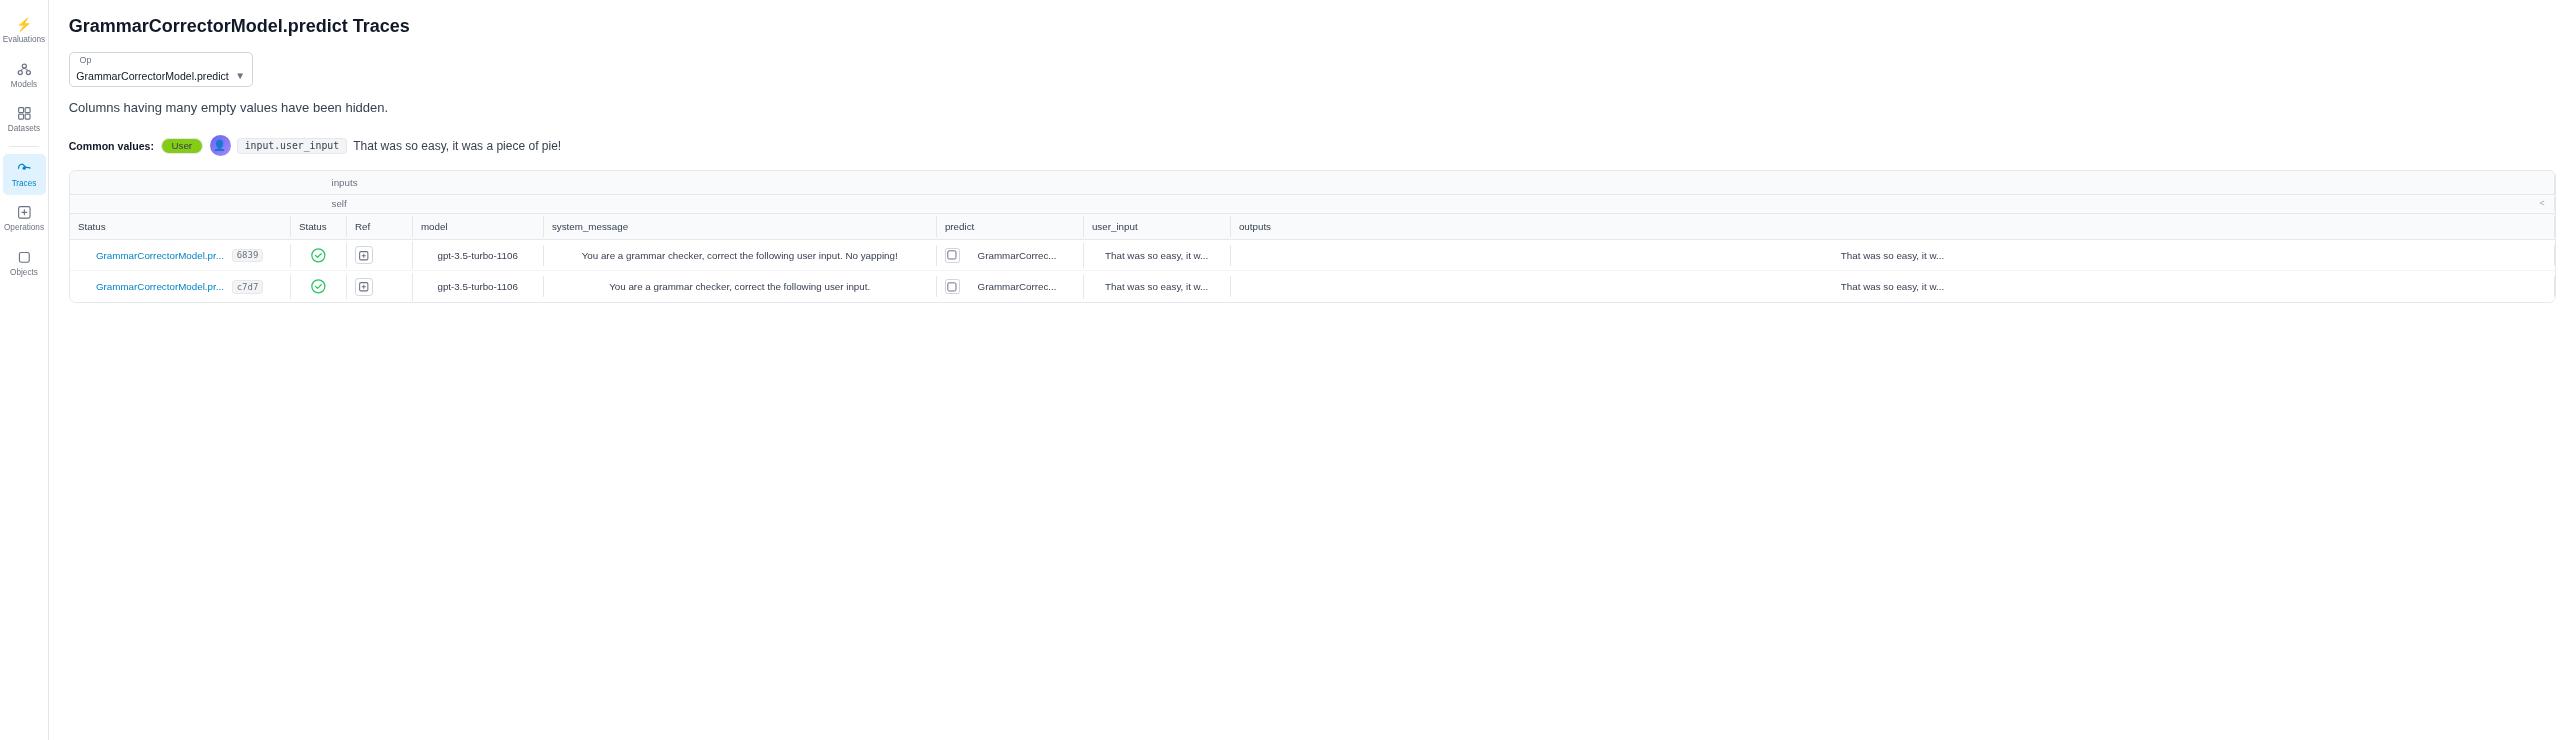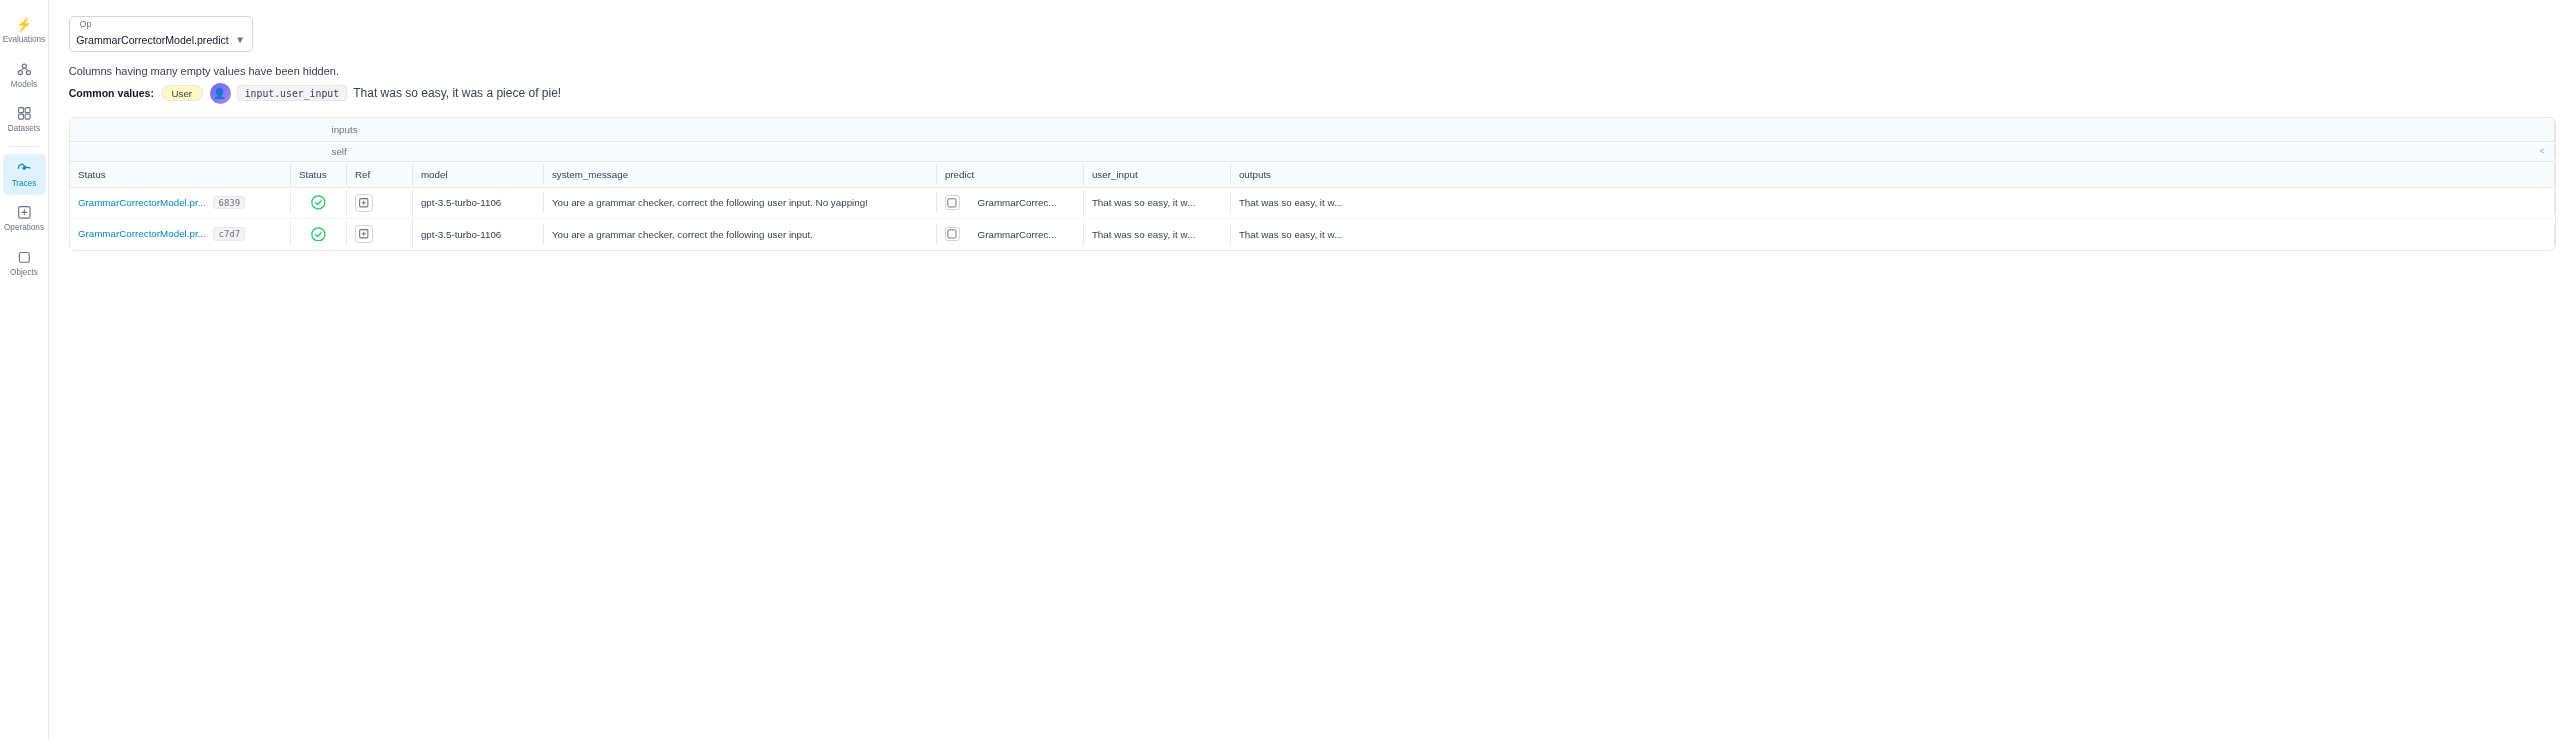--- a/index.html
+++ b/index.html
@@ -81,41 +81,41 @@
       font-size: 10.6px;
       color: #111827;
     }
     .op-chevron {
       color: #6b7280;
       font-size: 9.8px;
     }
 
     
     .info-bar {
-      font-size: 11px;
-      color: #374151;
-      margin-bottom: 6px;
+      font-size: 13px;
+      color: #374151;
+      margin-bottom: 20px;
     }
 
     
     .common-values {
       display: flex;
       align-items: center;
       gap: 6.6px;
       margin-bottom: 0;
       flex-wrap: wrap;
       padding-bottom: 6.6px;
     }
     .common-values-label {
       font-weight: 600;
       font-size: 10.6px;
       color: #111827;
     }
     .cv-badge {
-      background: #fef9c3;
+      background: #84cc16;
       border: 0.8px solid #e5e7eb;
       border-radius: 16.4px;
       padding: 1.6px 9.8px;
       font-size: 9.8px;
       color: #374151;
     }
     .cv-avatar-img {
       width: 21px;
       height: 21px;
       border-radius: 50%;
@@ -233,20 +233,21 @@
     .table-row:last-child { border-bottom: none; }
 
     .cell {
       padding: 4.9px 8.2px;
       font-size: 9.8px;
       color: #374151;
       border-right: 0.8px solid #e5e7eb;
       white-space: nowrap;
       overflow: hidden;
       text-overflow: ellipsis;
+      text-align: center;
     }
     .cell-link {
       color: #0284c7;
       cursor: pointer;
       text-decoration: none;
     }
 
     .trace-badge {
       display: inline-block;
       background: #f3f4f6;
@@ -353,20 +354,21 @@
           <rect x="3" y="3" width="12" height="12" rx="2" stroke="#6b7280" stroke-width="1.4"></rect>
         </svg>
     </div>
     <span class="sidebar-item-label">Objects</span>
   </div>
 </div>
 
 <div class="main">
   <div class="content">
 
+    <h1 class="page-title">GrammarCorrectorModel.predict Traces</h1>
 
     <div class="op-selector-wrapper">
       <div class="op-selector-box">
         <div class="op-label">Op</div>
         <div class="op-selector-inner">
           <span class="op-value">GrammarCorrectorModel.predict</span>
           <span class="op-chevron">▼</span>
         </div>
       </div>
     </div>

